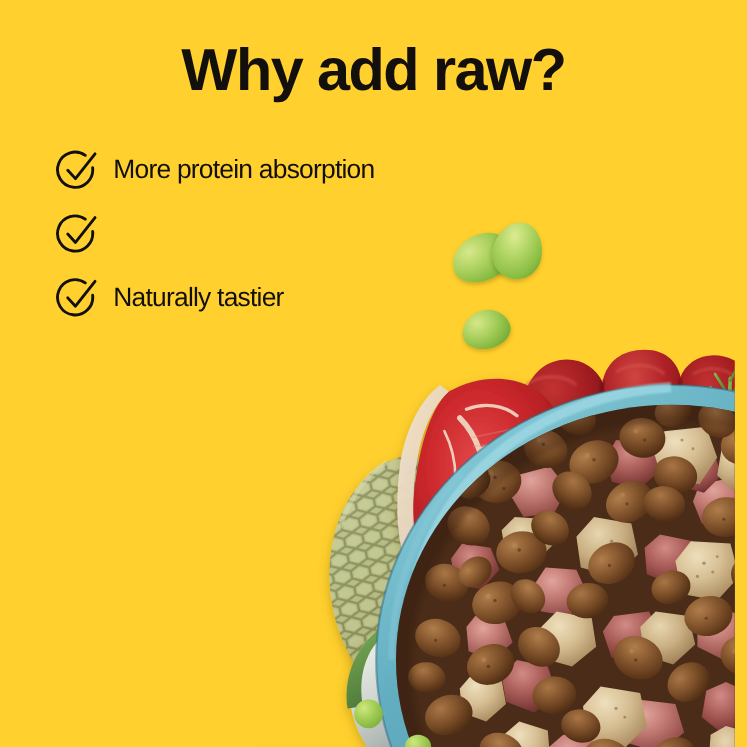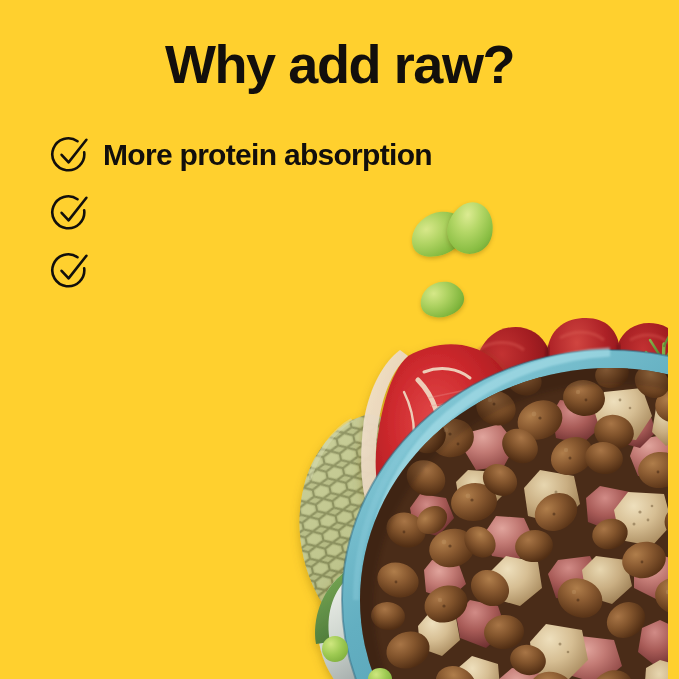--- a/index.html
+++ b/index.html
@@ -42,22 +42,22 @@
     align-items:center;
     height:58px;
   }
   .bullet .tick {
     width:40px; height:40px;
     flex:0 0 40px;
     margin-right:13px;
     display:block;
   }
   .bullet .blabel {
-    font-size:30px;
-    font-weight:bold;
+    font-size:24px;
+    font-weight:normal;
     letter-spacing:-0.7px;
     color:#120F0C;
     white-space:nowrap;
   }
 
   
   #photo {
     position:absolute;
     left:0; top:0;
     width:679px; height:679px;
@@ -490,17 +490,18 @@
         <path d="M27.5 6.2 A16 16 0 1 0 34.2 17.4" fill="none" stroke="#120F0C" stroke-width="2.6" stroke-linecap="round"></path>
         <path d="M11.6 19.8 L18.6 27.4 L36.4 4.8" fill="none" stroke="#120F0C" stroke-width="2.6" stroke-linecap="round" stroke-linejoin="round"></path>
       </svg>
     </div>
 
     <div class="bullet">
       <svg class="tick" viewBox="0 0 40 40" xmlns="http://www.w3.org/2000/svg">
         <path d="M27.5 6.2 A16 16 0 1 0 34.2 17.4" fill="none" stroke="#120F0C" stroke-width="2.6" stroke-linecap="round"></path>
         <path d="M11.6 19.8 L18.6 27.4 L36.4 4.8" fill="none" stroke="#120F0C" stroke-width="2.6" stroke-linecap="round" stroke-linejoin="round"></path>
       </svg>
+      <span class="blabel">Naturally tastier</span>
     </div>
 
   </div>
 
 </div>
 
 </body></html>

